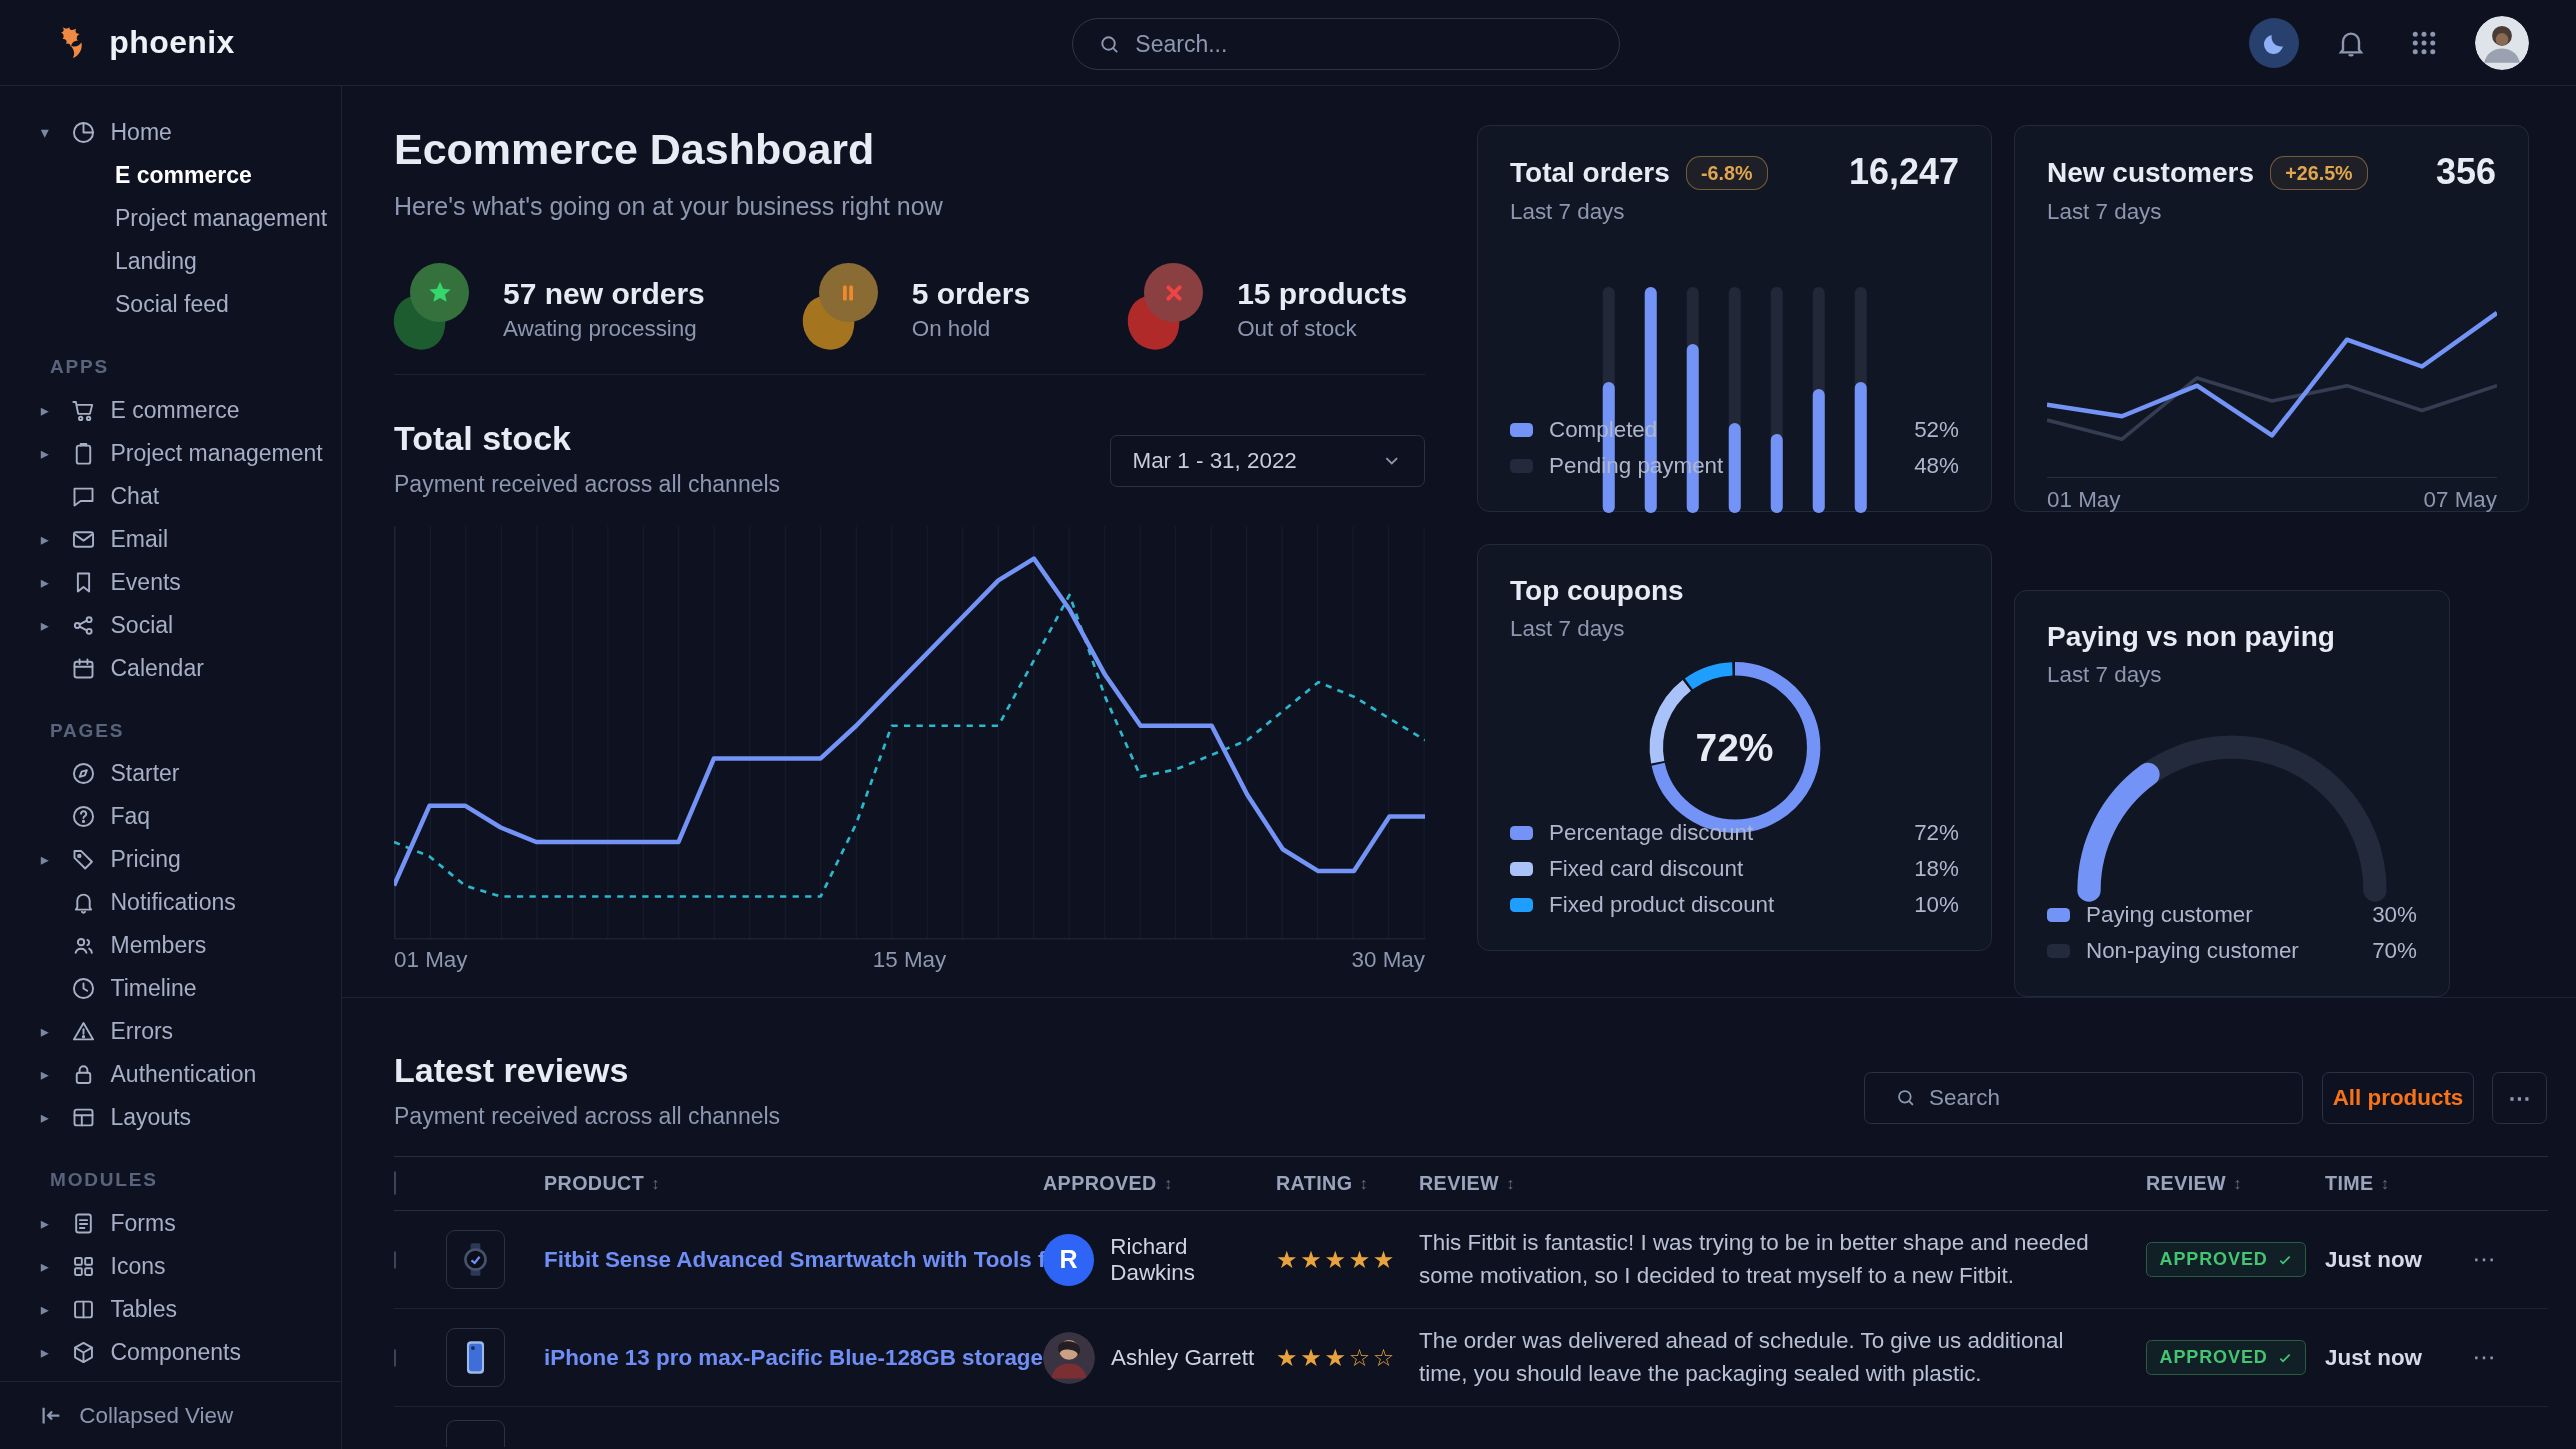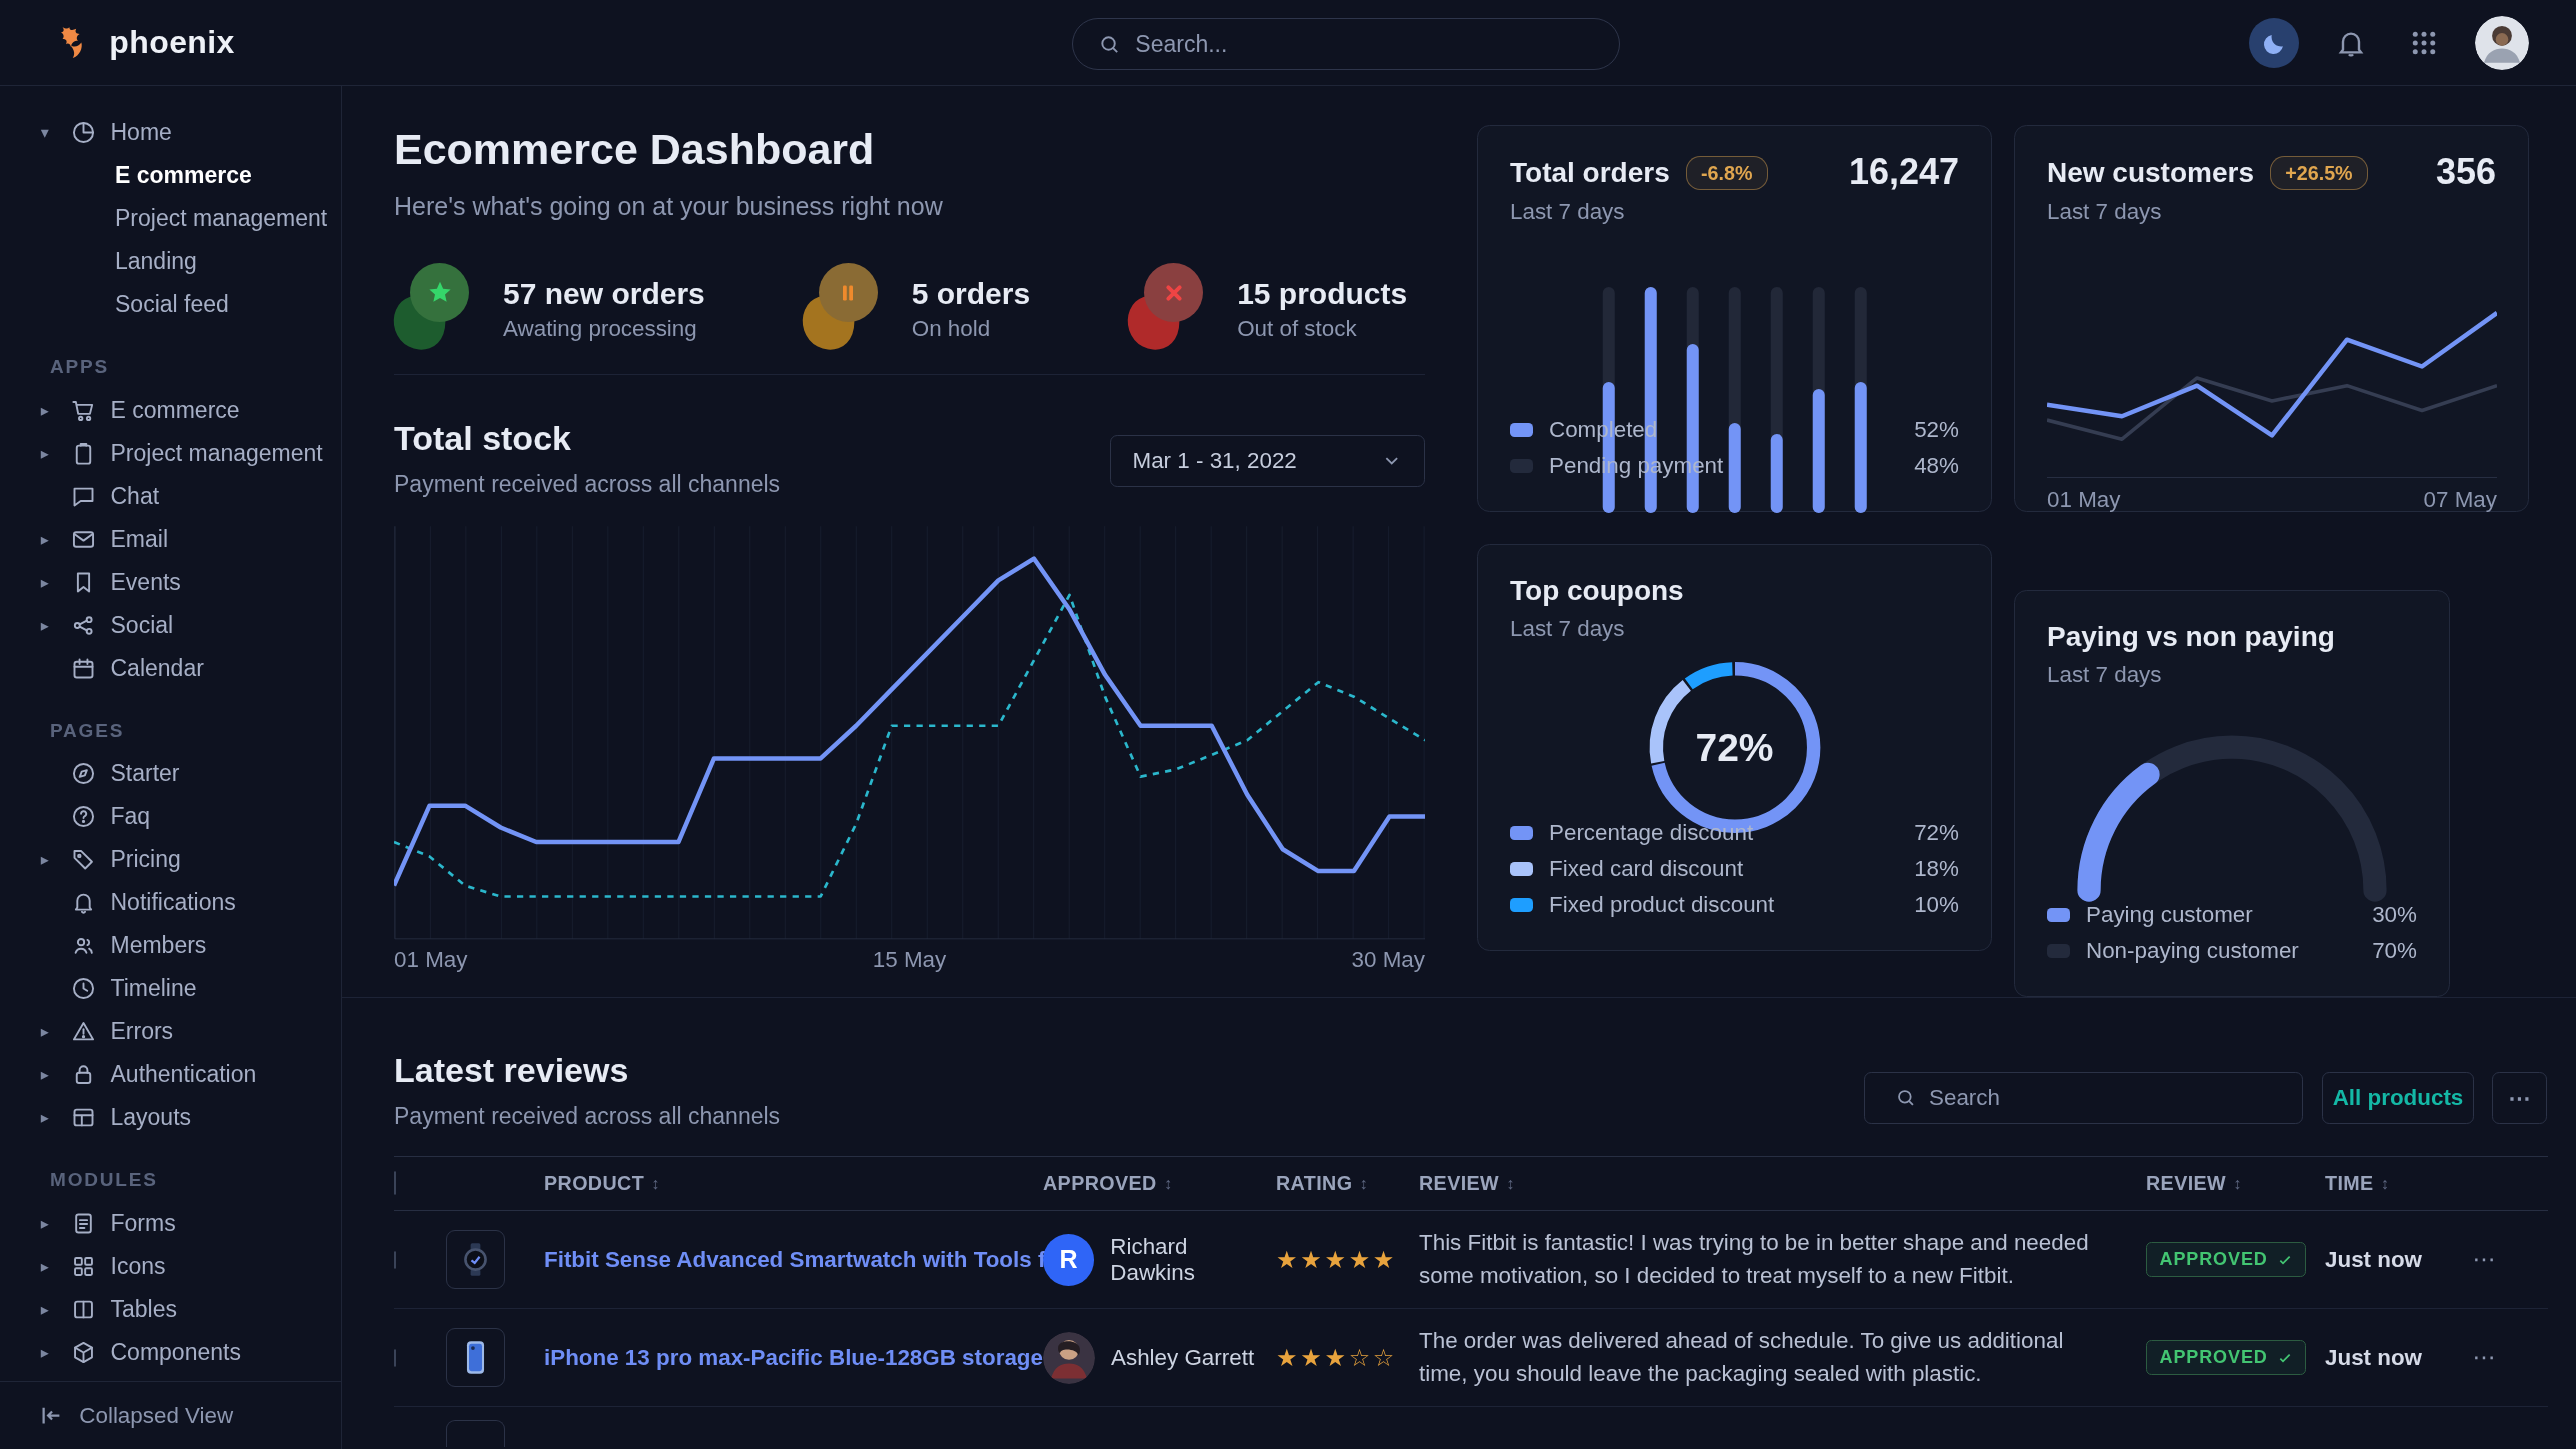--- a/index.html
+++ b/index.html
@@ -107,21 +107,21 @@
 
   
   .rev-title { position:absolute; left:52px; top:965px; font-size:34px; font-weight:700; color:#e7ebf4; }
   .rev-sub { position:absolute; left:52px; top:1017px; font-size:23px; color:#8d97b0; }
   .rev-search { position:absolute; left:1522px; top:986px; width:439px; height:52px;
     border:0.9px solid #2b3247; border-radius:7.2px; display:flex; align-items:center; gap:12.5px;
     padding:0 30px; }
   .rev-search input { background:transparent; border:none; outline:none; color:#9aa4bc;
     font-size:22.4px; width:100%; font-family:inherit; }
   .rev-search input::placeholder { color:#8d97b0; }
-  .btn { border:0.9px solid #2b3247; border-radius:7.2px; color:#14b8a6; font-size:22.4px;
+  .btn { border:0.9px solid #2b3247; border-radius:7.2px; color:#f97316; font-size:22.4px;
     font-weight:600; display:flex; align-items:center; justify-content:center; cursor:pointer; }
   #all-products-btn { position:absolute; left:1980px; top:986px; width:152px; height:52px; }
   #rev-more-btn { position:absolute; left:2150px; top:986px; width:55px; height:52px; color:#8d97b0; }
 
   .rtable { position:absolute; left:52px; top:1070px; width:2154px; }
   .rgrid { display:grid; grid-template-columns:52px 98px 499px 233px 143px 727px 179px 132px 54px;
     align-items:center; }
   .thead { height:55px; border-top:0.9px solid #272e42; border-bottom:0.9px solid #272e42;
     color:#9aa4bc; font-size:19.7px; font-weight:700; letter-spacing:0.4px; }
   .th { display:flex; gap:7.2px; align-items:center; }

